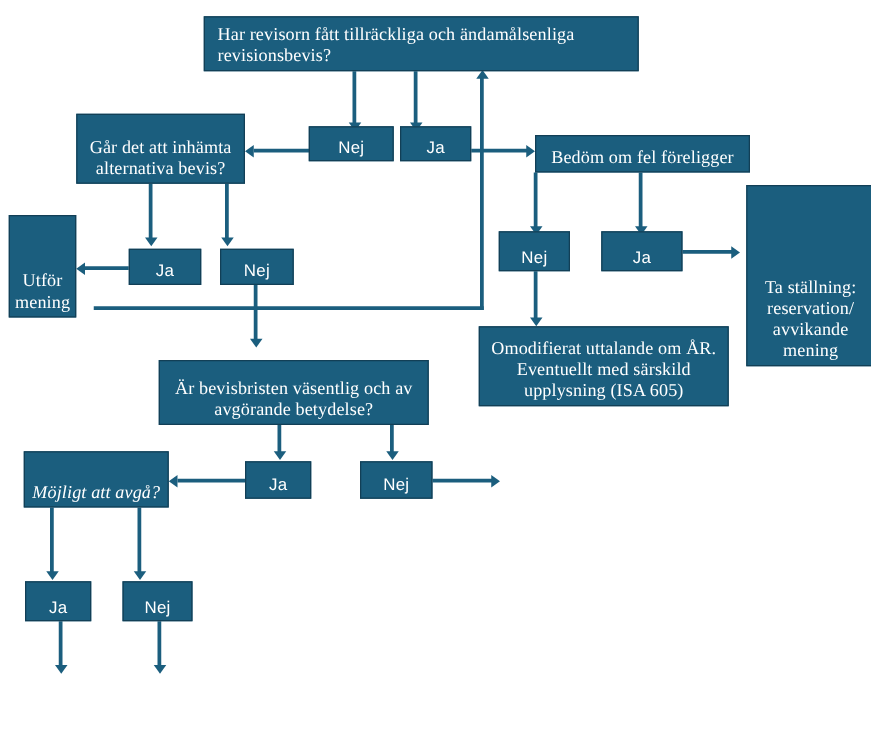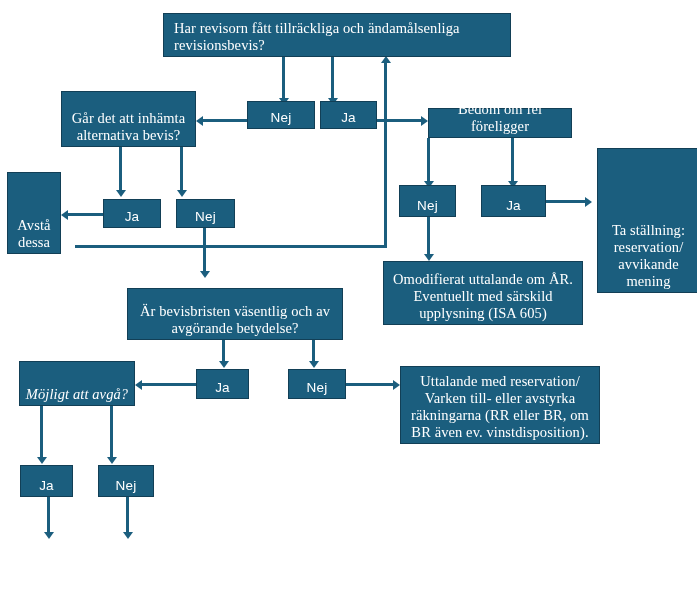--- a/index.html
+++ b/index.html
@@ -154,34 +154,34 @@
   </div>
 
   <div class="node lbl" style="left:320px; top:101px; width:57px; height:28px;">
     <span class="txt">Ja</span>
   </div>
 
   <div class="node q" style="left:61px; top:91px; width:135px; height:56px;">
     <span class="txt">Går det att inhämta alternativa bevis?</span>
   </div>
 
-  <div class="node q" style="left:428px; top:108px; width:144px; height:30px;">
+  <div class="node q" style="left:428px; top:108px; width:172px; height:30px;">
     <span class="txt">Bedöm om fel föreligger</span>
   </div>
 
   <div class="node lbl" style="left:103px; top:199px; width:58px; height:29px;">
     <span class="txt">Ja</span>
   </div>
 
   <div class="node lbl" style="left:176px; top:199px; width:59px; height:29px;">
     <span class="txt">Nej</span>
   </div>
 
   <div class="node term" style="left:7px; top:172px; width:54px; height:82px;">
-    <span class="txt">Avstå dessa</span>
+    <span class="txt">Utför mening</span>
   </div>
 
   <div class="node lbl" style="left:399px; top:185px; width:57px; height:32px;">
     <span class="txt">Nej</span>
   </div>
 
   <div class="node lbl" style="left:481px; top:185px; width:65px; height:32px;">
     <span class="txt">Ja</span>
   </div>
 
@@ -202,23 +202,20 @@
   </div>
 
   <div class="node lbl" style="left:288px; top:369px; width:58px; height:30px;">
     <span class="txt">Nej</span>
   </div>
 
   <div class="node q" style="left:19px; top:361px; width:116px; height:45px;font-style:italic;">
     <span class="txt">Möjligt att avgå?</span>
   </div>
 
-  <div class="node term" style="left:400px; top:366px; width:200px; height:78px;">
-    <span class="txt">Uttalande med reservation/ Varken till- eller avstyrka räkningarna (RR eller BR, om BR även ev. vinstdisposition).</span>
-  </div>
 
   <div class="node lbl" style="left:20px; top:465px; width:53px; height:32px;">
     <span class="txt">Ja</span>
   </div>
 
   <div class="node lbl" style="left:98px; top:465px; width:56px; height:32px;">
     <span class="txt">Nej</span>
   </div>
 
 

